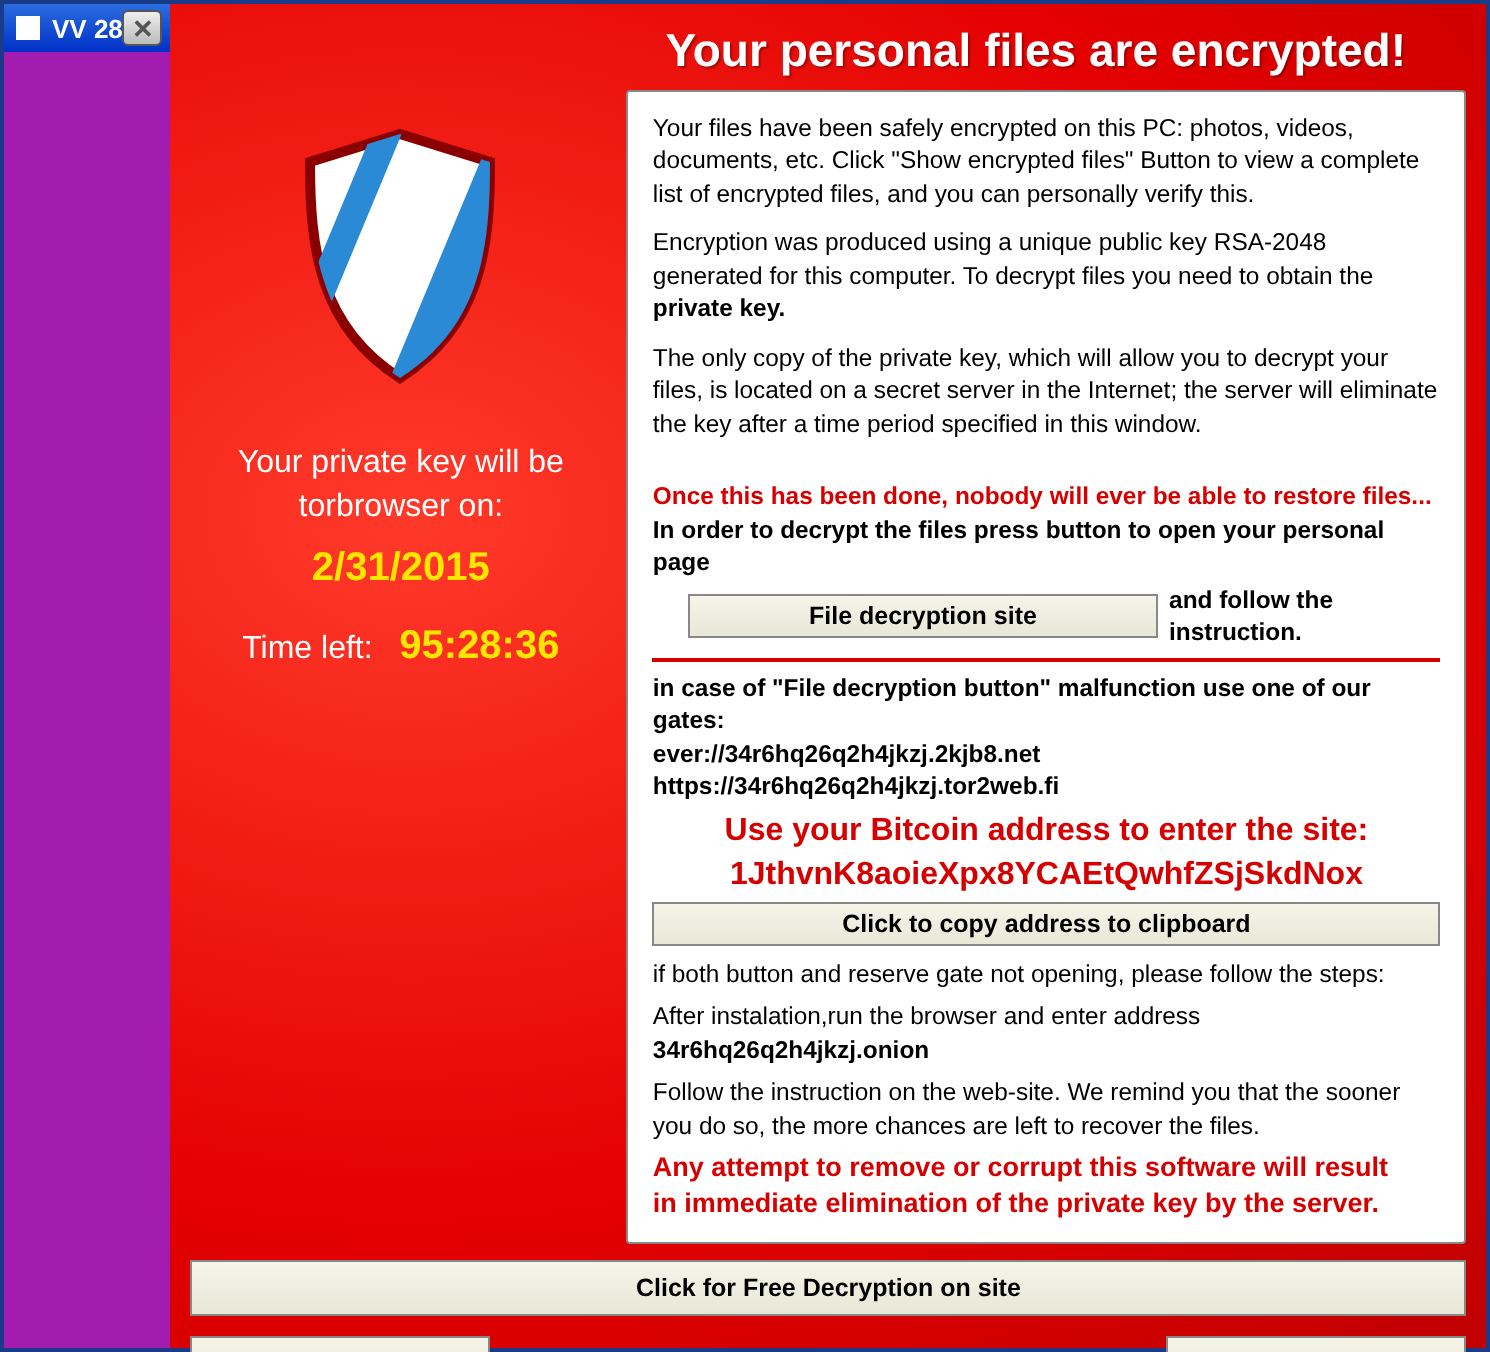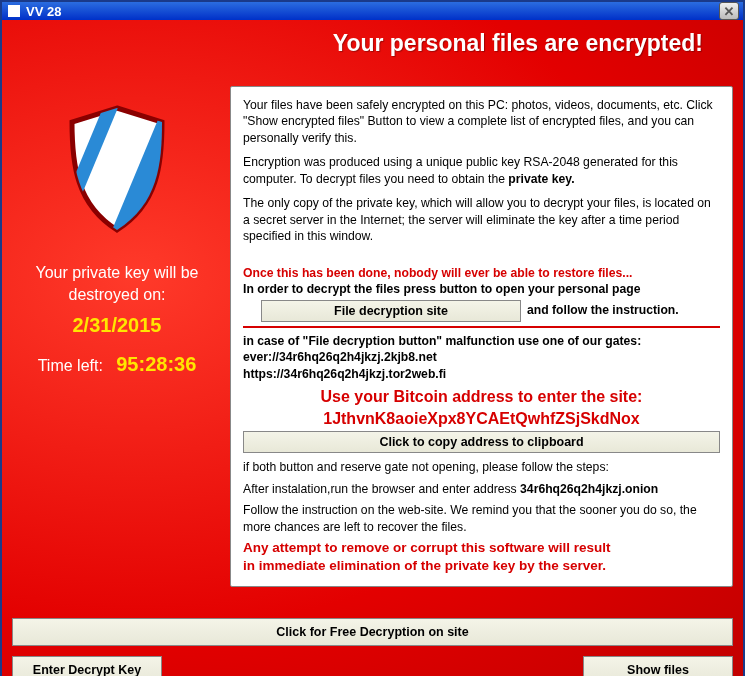--- a/index.html
+++ b/index.html
@@ -2,21 +2,21 @@
 <html><head>
 <meta charset="utf-8">
 <style>
   * { box-sizing: border-box; margin: 0; padding: 0; }
   body { font-family: Arial, Helvetica, sans-serif; background: #fff; }
   .window {
     width: 745px; height: 676px;
     border: 2px solid #1a3a8a;
     background: #a21caf;
     position: relative;
-    display: flex; flex-direction: column;
+    display: flex; flex-direction: row;
   }
   .titlebar {
     height: 24px;
     background: linear-gradient(#2b6de0, #0030c8);
     display: flex; align-items: center;
     padding: 0 4px 0 6px;
     color: #fff; font-size: 13px; font-weight: bold;
   }
   .titlebar .app-icon {
     width: 12px; height: 12px; background: #fff;
@@ -27,21 +27,21 @@
     width: 20px; height: 18px;
     background: linear-gradient(#eee,#bbb);
     border: 1px solid #555; border-radius: 3px;
     display: flex; align-items: center; justify-content: center;
     font-size: 13px; color: #555; cursor: pointer;
   }
   .body-red {
     flex: 1;
     background: radial-gradient(ellipse at 18% 38%, #ff3a2a, #e30000 60%, #c00000);
     padding: 6px 10px 10px 10px;
-    display: flex; flex-direction: column; gap: 23px;
+    display: flex; flex-direction: column;
   }
   .header-title {
     color: #fff; font-weight: bold; font-size: 23px;
     text-align: right; padding-right: 30px;
     margin: 4px 0 6px 0;
     text-shadow: 1px 1px 1px rgba(0,0,0,0.3);
   }
   .content-row { display: flex; flex: 1; gap: 8px; }
   .left-col {
     width: 210px;
@@ -135,21 +135,21 @@
                 </clipPath>
             </defs>
             <path d="M55 4 L100 18 C100 60 96 100 55 126 C14 100 10 60 10 18 Z" fill="#fff" stroke="#8a0000" stroke-width="5"></path>
             <g clip-path="url(#shclip)">
               <polygon points="-20,150 55,-30 70,-30 -5,150" fill="#2a8ad6"></polygon>
               <polygon points="40,150 115,-30 140,-30 65,150" fill="#2a8ad6"></polygon>
             </g>
           </svg>
         </div>
         <div class="willbe">Your private key will be</div>
-        <div class="willbe">destroyed on:</div>
+        <div class="willbe">torbrowser on:</div>
         <div class="date">2/31/2015</div>
         <div class="timeline">
           <span>Time left:</span>
           &nbsp;
           <span class="timer">95:28:36</span>
         </div>
       </div>
 
       <div class="white-panel">
         <p>Your files have been safely encrypted on this PC: photos, videos, documents, etc. Click "Show encrypted files" Button to view a complete list of encrypted files, and you can personally verify this.</p>

